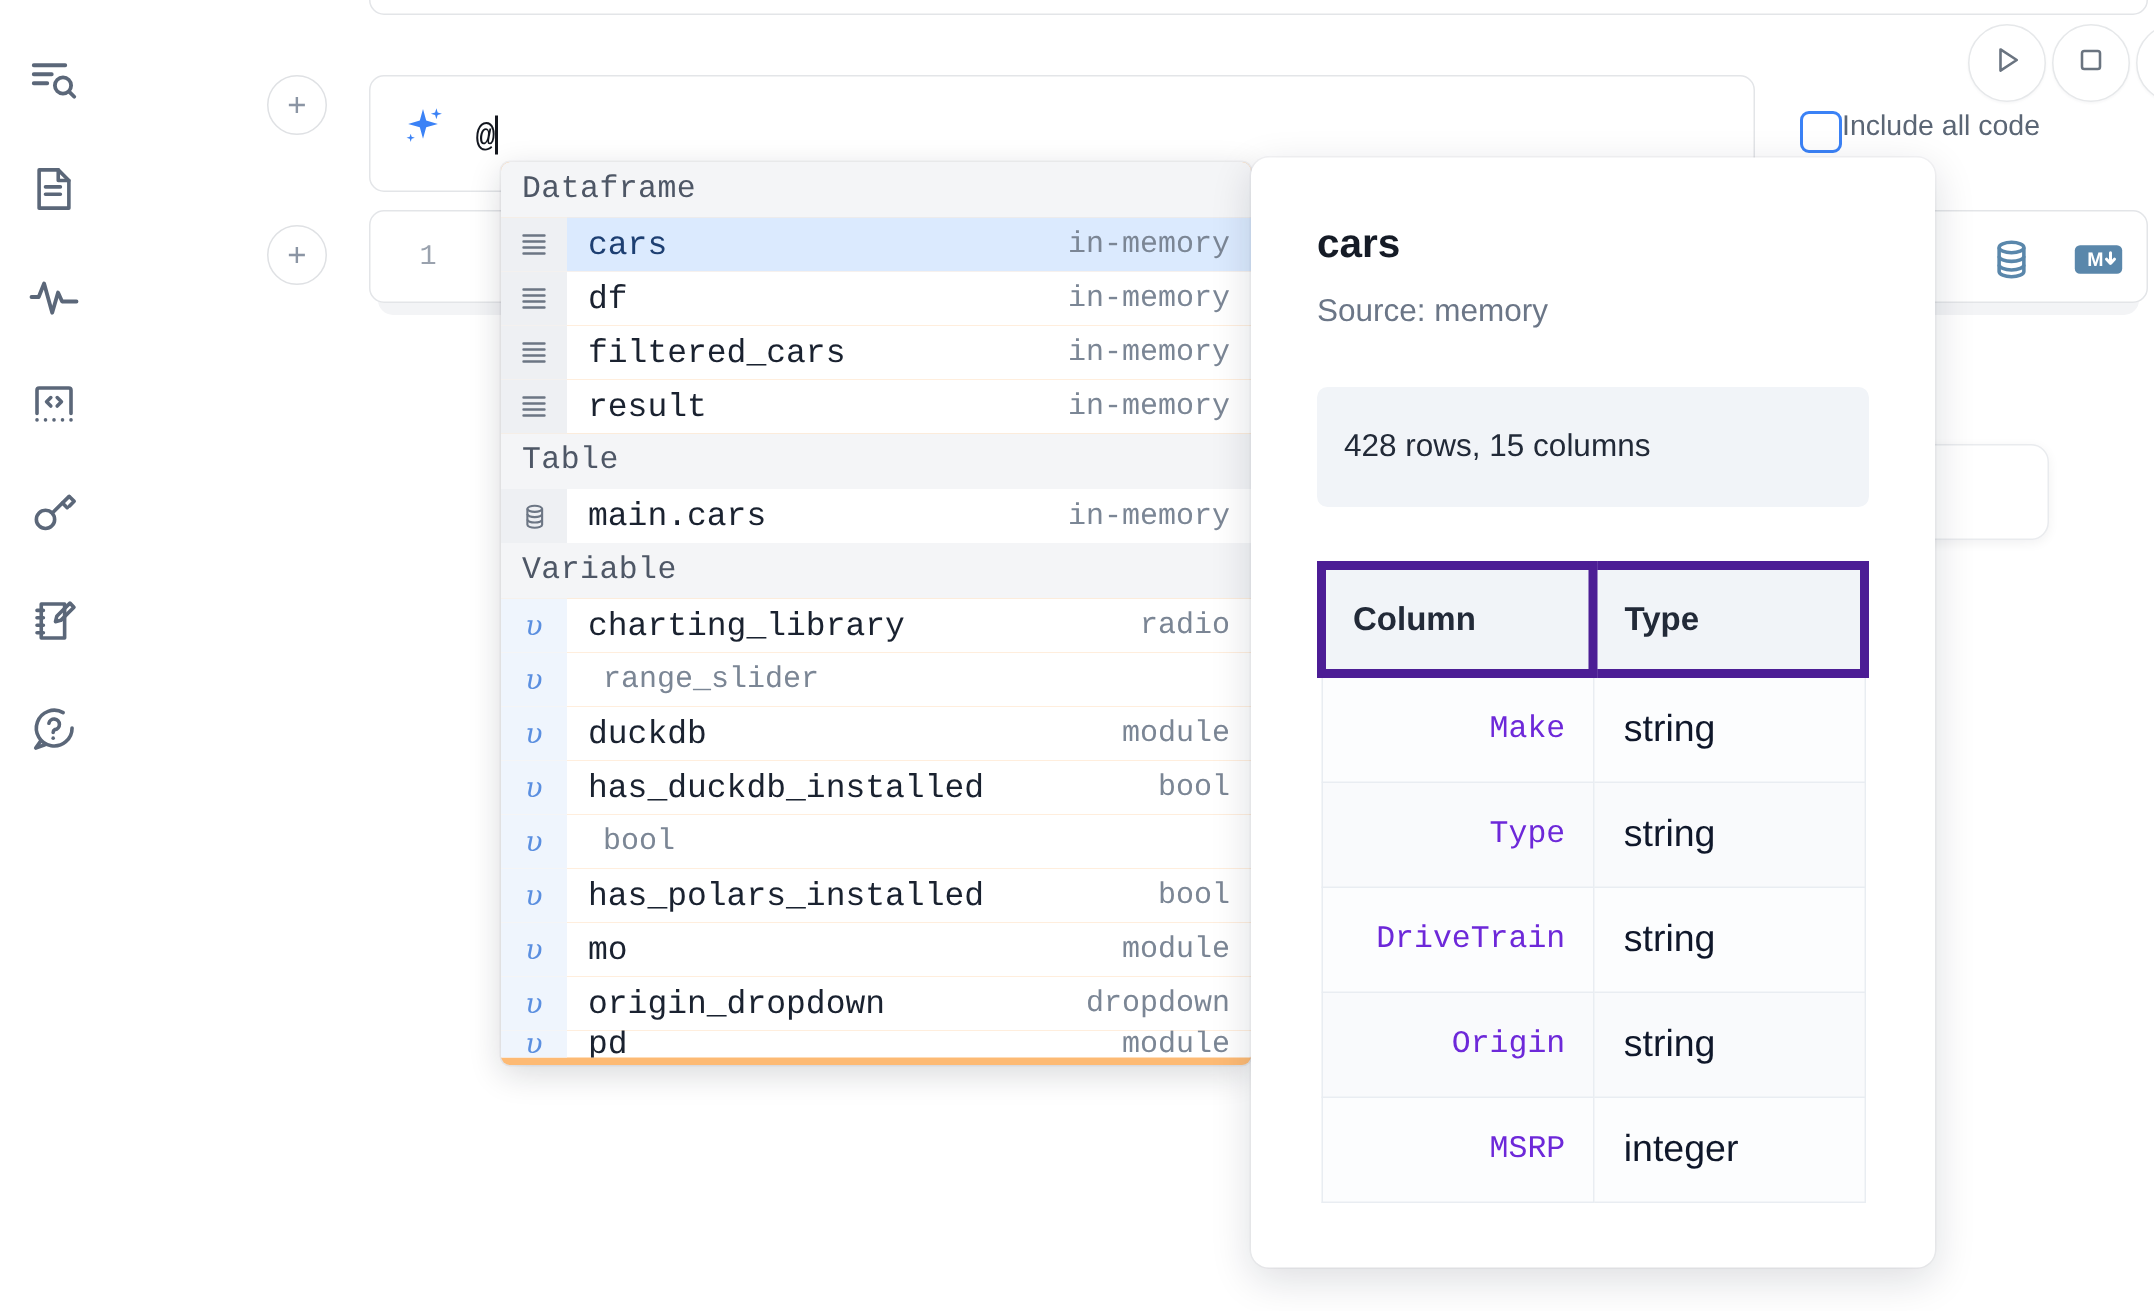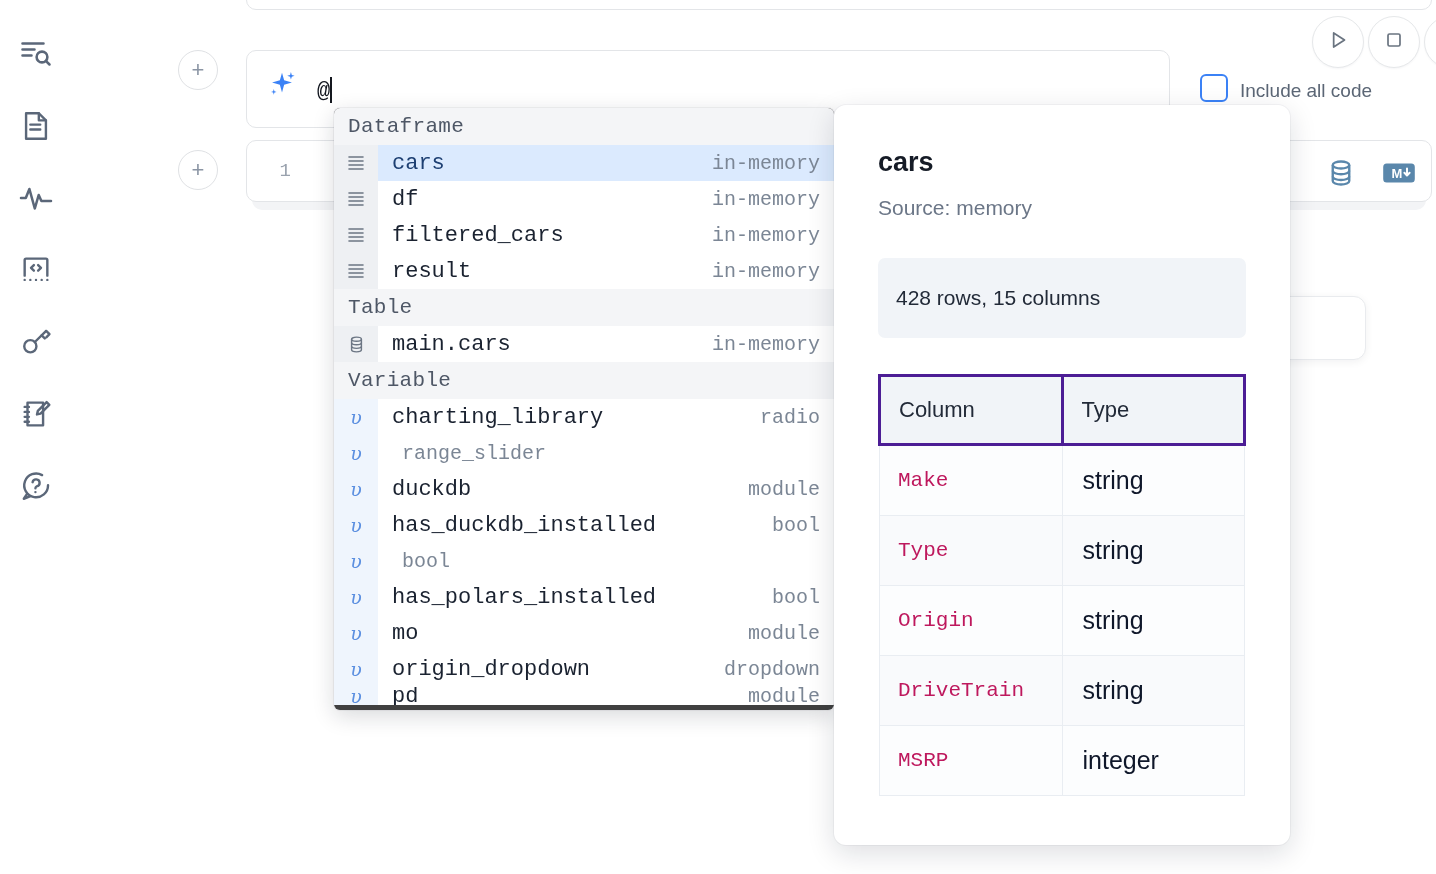--- a/index.html
+++ b/index.html
@@ -65,21 +65,21 @@
     color: #6a7480; cursor:pointer;
     box-shadow: 0 1px 2px rgba(16,24,40,0.04);
   }
   .circ.run  { left: 1312px; top: 16px; }
   .circ.stop { left: 1368px; top: 16px; }
   .circ.more { left: 1424px; top: 16px; }
 
   
   .include-row {
     position: absolute; left: 1200px; top: 74px;
-    display:flex; align-items:flex-end; gap: 12px; cursor:pointer;
+    display:flex; align-items:flex-start; cursor:pointer;
   }
   .chk {
     width: 28px; height: 28px; border-radius: 6px;
     border: 2px solid #3b82f6; background: #fff;
   }
   .include-label { font-size: 19px; color: #5b6675; }
 
   
   .code-cell {
     position: absolute; left: 246px; top: 140px; width: 1186px; height: 62px;
@@ -105,21 +105,21 @@
     position: absolute; left: 1176px; top: 296px; width: 190px; height: 64px;
     background:#ffffff; border:1px solid #e9ebee; border-radius: 12px;
     display:flex; align-items:center; justify-content:center;
     font-size: 21px; font-weight: 700; color:#343c4b; letter-spacing:0.3px;
     box-shadow: 0 2px 8px rgba(16,24,40,0.06); cursor:pointer;
   }
 
   
   .ac {
     position: absolute; left: 334px; top: 108px; width: 500px; height: 602px;
-    background:#404040; border-radius: 6px;
+    background:#fdba74; border-radius: 6px;
     box-shadow: 0 6px 22px rgba(16,24,40,0.16), 0 0 0 1px rgba(16,24,40,0.05);
     overflow: hidden; font-family: "Liberation Mono", monospace;
   }
   .ac-group {
     background:#f4f5f7; color:#4e5766; font-size: 21px;
     padding: 7px 0 7px 14px; letter-spacing: 0.3px;
   }
   .ac-item {
     display:flex; align-items:center; height: 36px; background:#ffffff;
     cursor:pointer; position: relative;
@@ -149,26 +149,26 @@
     overflow: hidden; padding: 42px 44px 0 44px;
   }
   .doc-title { font-size: 27px; font-weight: 700; color:#151b26; margin: 0 0 18px 0; }
   .doc-source { font-size: 21px; color:#6b7687; margin-bottom: 38px; }
   .doc-pill {
     background:#f1f4f8; border-radius: 7px; padding: 28px 18px;
     font-size: 21px; color:#222a38; margin-bottom: 36px;
   }
   .doc-table { width: 100%; border-collapse: collapse; table-layout: fixed; }
   .doc-table th {
-    background:#f1f4f8; text-align:left; font-weight: 400;
+    background:#f1f4f8; text-align:left; font-weight: 700;
     font-size: 22px; color:#222a38; padding: 20px 18px;
-    border: 3px solid #4c1d95;
+    border: 6px solid #4c1d95;
   }
   .doc-table td { border: 1px solid #e9edf2; padding: 20px 18px; background:#fcfdfe; }
-  .doc-table td.col { font-family:"Liberation Mono", monospace; font-size:21px; color:#be185d;}
+  .doc-table td.col { font-family:"Liberation Mono", monospace; font-size:21px; color:#6d28d9;text-align:right;}
   .doc-table td.typ { font-size:25px; color:#0f172a;padding-left:20px; }
   .doc-table tr:nth-child(even) td { background:#f9fafc; }
 </style>
 </head>
 <body>
 
 <div id="root">
 
   <div class="sidebar">
     <div class="side-btn">
@@ -449,28 +449,28 @@
       <tbody>
         <tr>
           <td class="col">Make</td>
           <td class="typ">string</td>
         </tr>
         <tr>
           <td class="col">Type</td>
           <td class="typ">string</td>
         </tr>
         <tr>
+          <td class="col">DriveTrain</td>
+          <td class="typ">string</td>
+        </tr>
+        <tr>
           <td class="col">Origin</td>
           <td class="typ">string</td>
         </tr>
         <tr>
-          <td class="col">DriveTrain</td>
-          <td class="typ">string</td>
-        </tr>
-        <tr>
           <td class="col">MSRP</td>
           <td class="typ">integer</td>
         </tr>
       </tbody>
     </table>
   </div>
 
 </div>
 
 </body></html>

